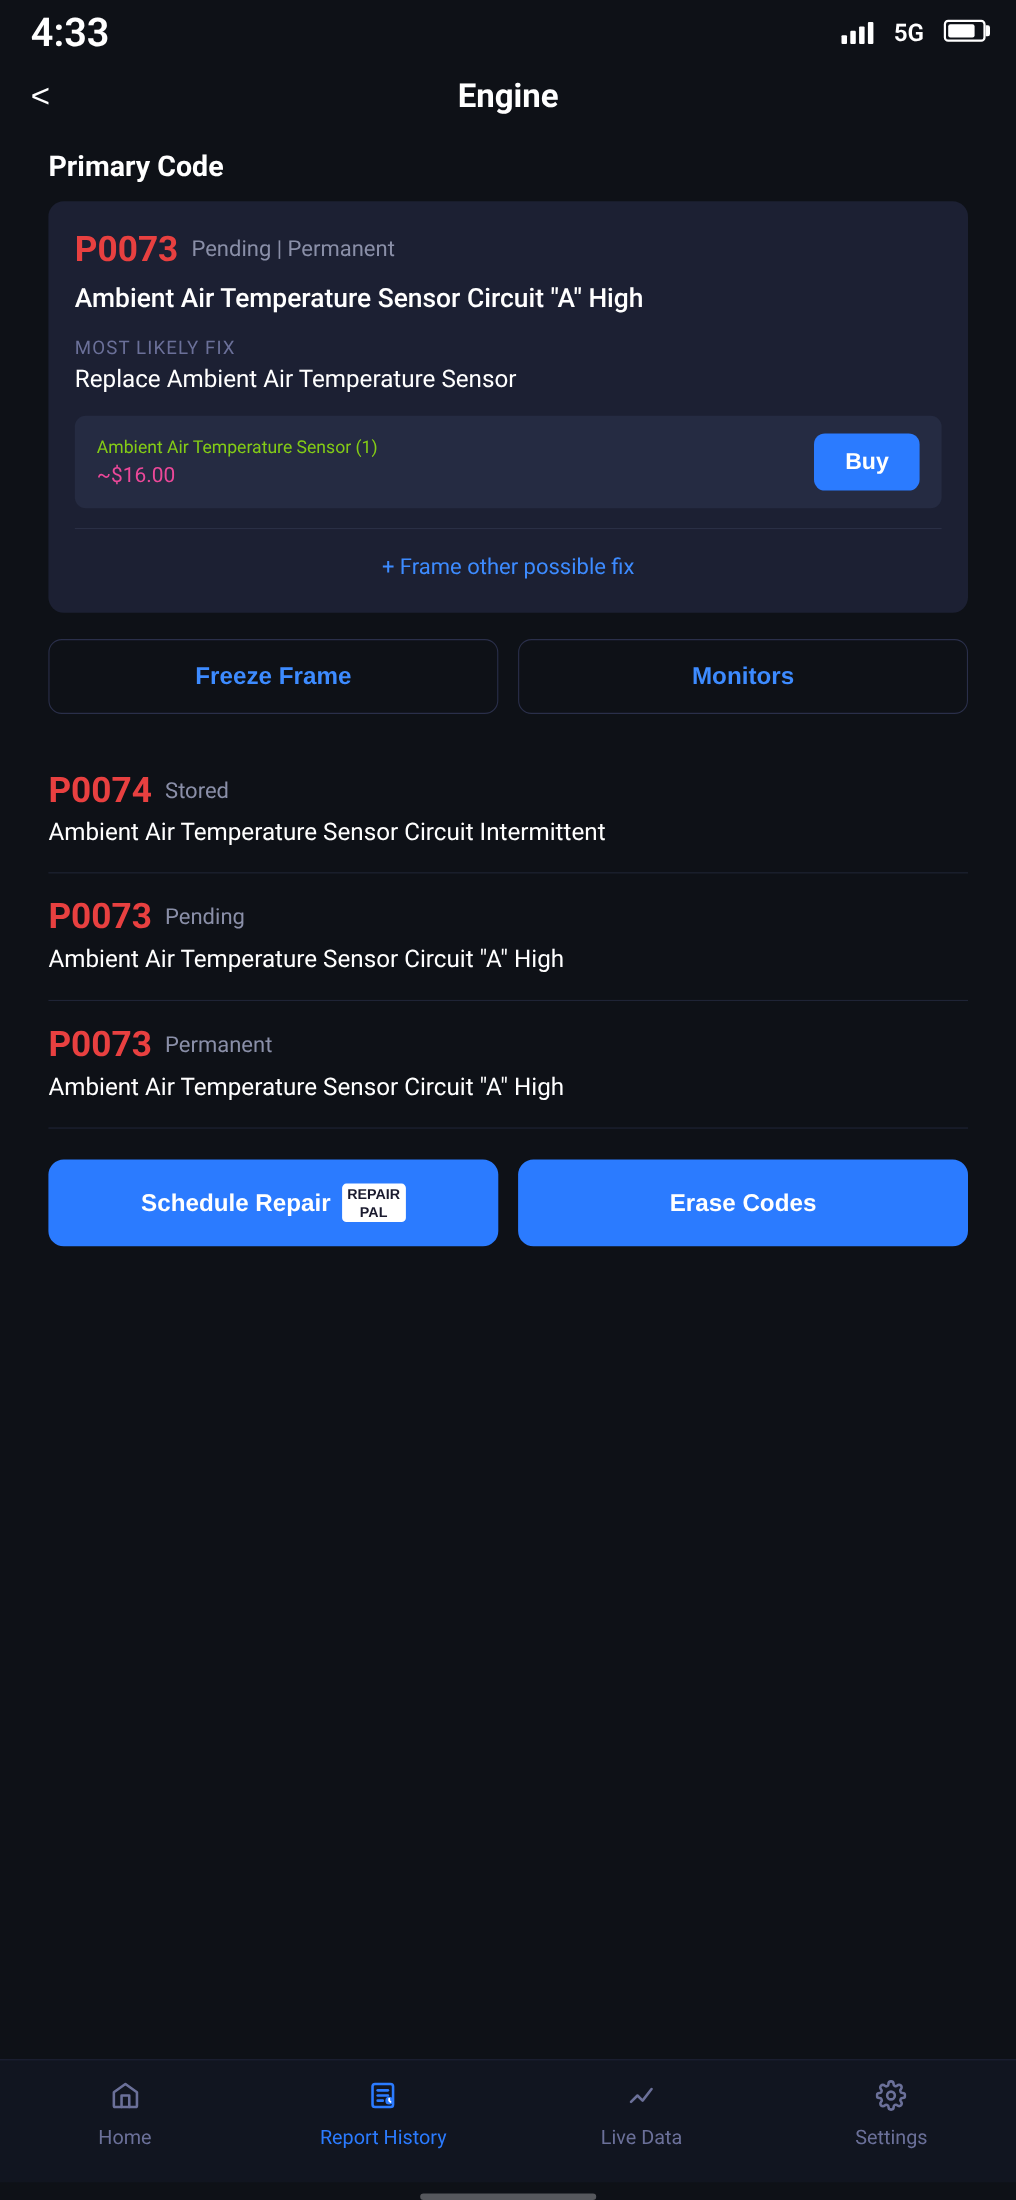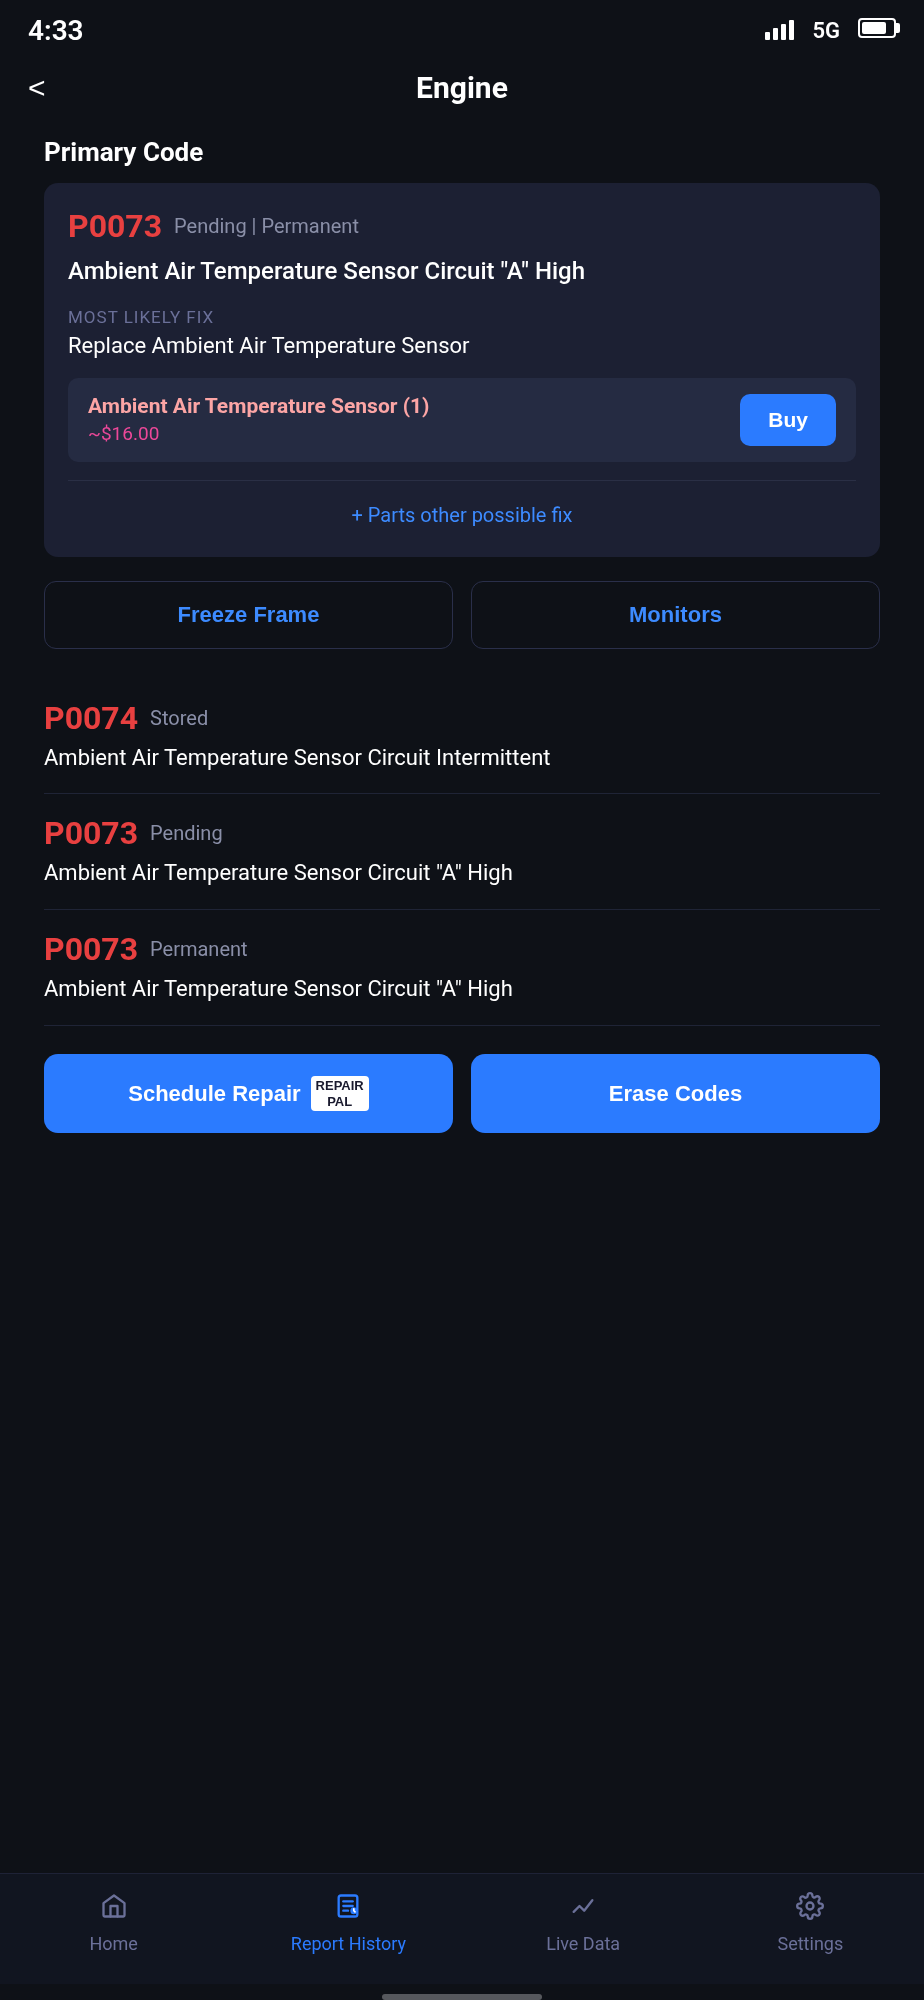--- a/index.html
+++ b/index.html
@@ -18,21 +18,21 @@
 
     
     .status-bar {
       display: flex;
       justify-content: space-between;
       align-items: center;
       padding: 14px 28px 8px 28px;
       height: 54px;
     }
     .status-time {
-      font-size: 28px;
+      font-size: 36px;
       font-weight: 600;
       color: #ffffff;
     }
     .status-right {
       display: flex;
       align-items: flex-start;
       gap: 18px;
     }
     .signal-bars {
       display: flex;
@@ -168,23 +168,23 @@
       background-color: #252b42;
       border-radius: 10px;
       padding: 16px 20px;
       display: flex;
       justify-content: space-between;
       align-items: center;
       margin-bottom: 18px;
     }
     .part-info {}
     .part-name {
-      font-size: 21px;
-      color: #fca5a5;
-      font-weight: 700;
+      font-size: 16px;
+      color: #84cc16;
+      font-weight: 400;
       margin-bottom: 4px;
     }
     .part-price {
       font-size: 19px;
       color: #ec4899;
     }
     .buy-button {
       background: #2b7bff;
       color: #ffffff;
       border: none;
@@ -369,21 +369,21 @@
     <div class="part-row">
       <div class="part-info">
         <div class="part-name">Ambient Air Temperature Sensor (1)</div>
         <div class="part-price">~$16.00</div>
       </div>
       <button class="buy-button">Buy</button>
     </div>
 
     <hr class="divider-line">
 
-    <div class="show-more-fix">+ Parts other possible fix</div>
+    <div class="show-more-fix">+ Frame other possible fix</div>
   </div>
 
   <div class="action-buttons-row">
     <button class="action-btn">Freeze Frame</button>
     <button class="action-btn">Monitors</button>
   </div>
 
   <div class="code-list-item">
     <div class="code-list-header">
       <span class="code-id">P0074</span>

